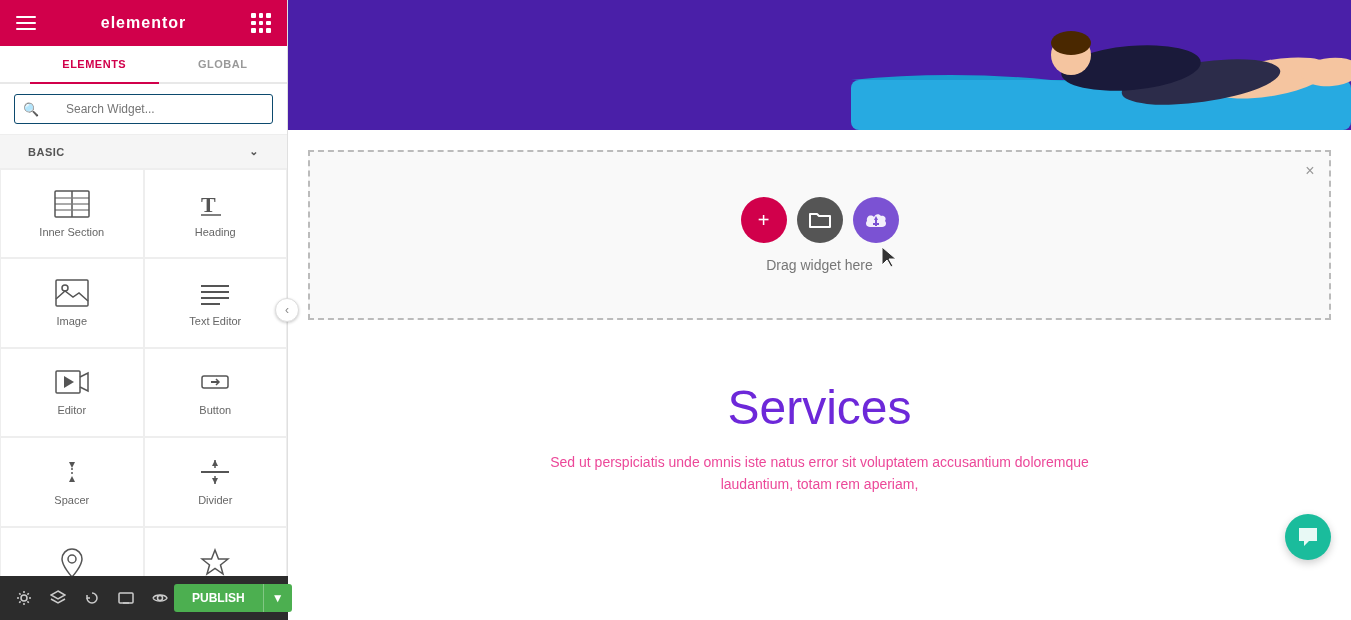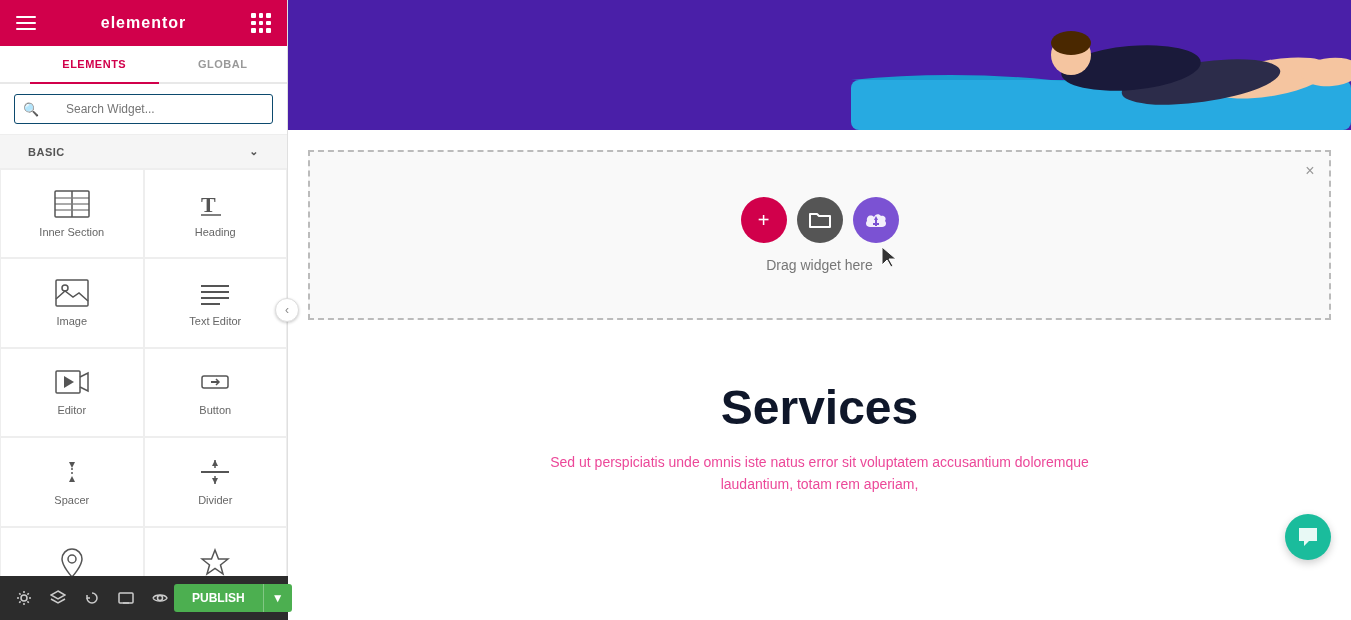--- a/index.html
+++ b/index.html
@@ -289,22 +289,22 @@
       color: #777;
     }
 
     
     .services-section {
       padding: 40px 20px 20px;
       text-align: center;
     }
     .services-title {
       font-size: 48px;
-      font-weight: 700;
-      color: #0f172a;
+      font-weight: 400;
+      color: #6d28d9;
       margin-bottom: 14px;
     }
     .services-desc {
       font-size: 14px;
       color: #ec4899;
       max-width: 540px;
       margin: 16px auto;
       line-height: 1.6;
     }
 

